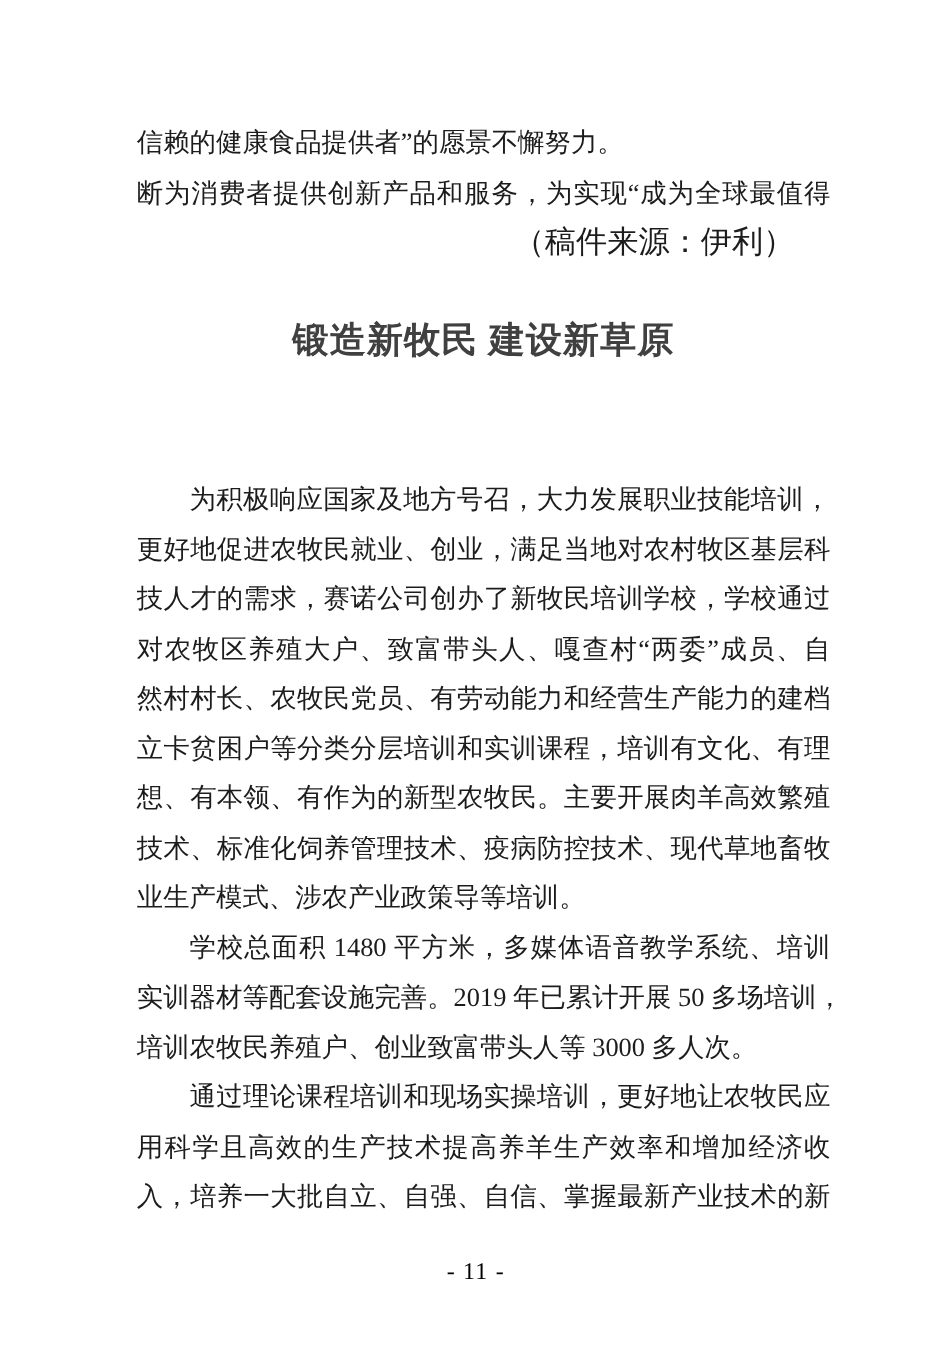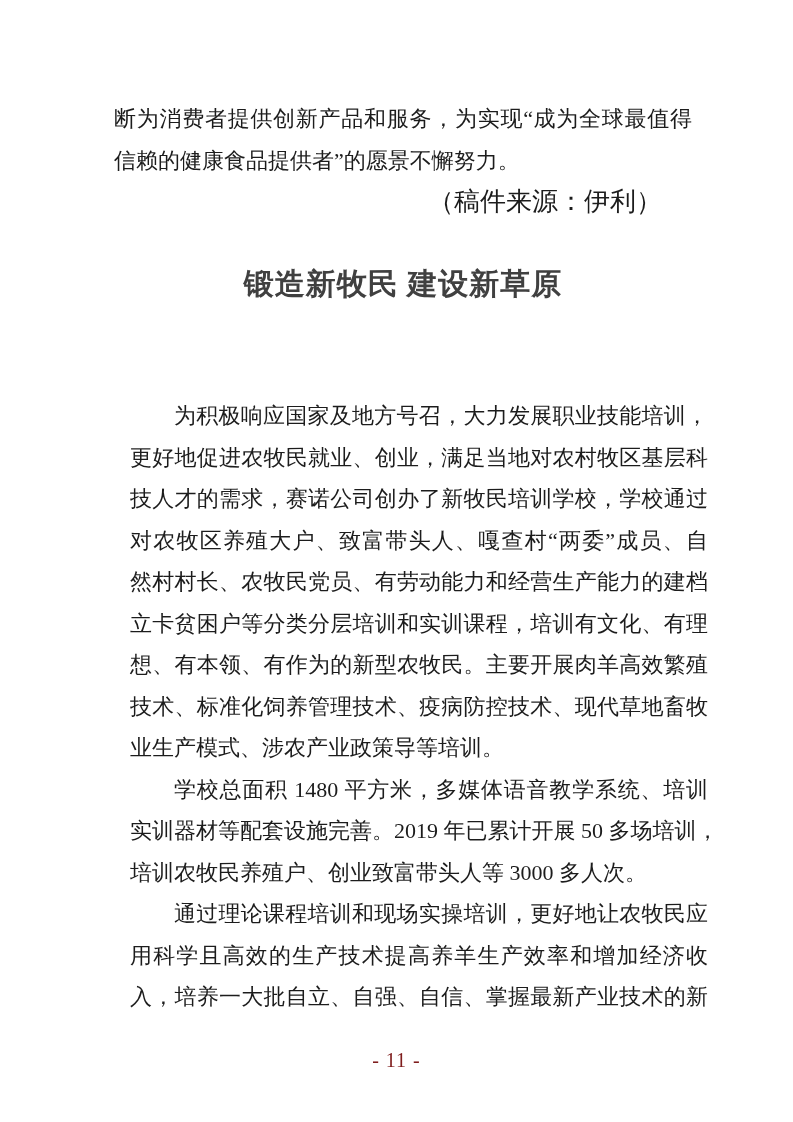--- a/index.html
+++ b/index.html
@@ -71,43 +71,42 @@
     letter-spacing: 0;
   }
   .subtitle-block .sub-text {
     letter-spacing: 6px;
   }
   .continued-para {
     top: 98px;
   }
   .article-body {
     top: 395px;
-    margin-left: 16px;
   }
   .page-number {
     position: absolute;
     left: 0;
     top: 1048px;
     width: 793px;
     height: 24px;
     line-height: 24px;
     font-size: 20px;
-    color: #7f1d1d;
+    color: #000000;
     text-align: center;
     letter-spacing: 1px;
   }
 </style>
 </head>
 <body>
 
 <div class="page">
 
   <div class="textcol continued-para">
+      <div class="bline final">信赖的健康食品提供者”的愿景不懈努力。</div>
       <div class="bline">断为消费者提供创新产品和服务，为实现“成为全球最值得</div>
-      <div class="bline final">信赖的健康食品提供者”的愿景不懈努力。</div>
     </div>
 
   <div class="textcol source-line">（稿件来源：伊利）</div>
 
   <div class="textcol title-block">锻造新牧民 建设新草原</div>
 
 
   <div class="textcol article-body">
       <div class="bline indent">为积极响应国家及地方号召，大力发展职业技能培训，</div>
       <div class="bline">更好地促进农牧民就业、创业，满足当地对农村牧区基层科</div>

